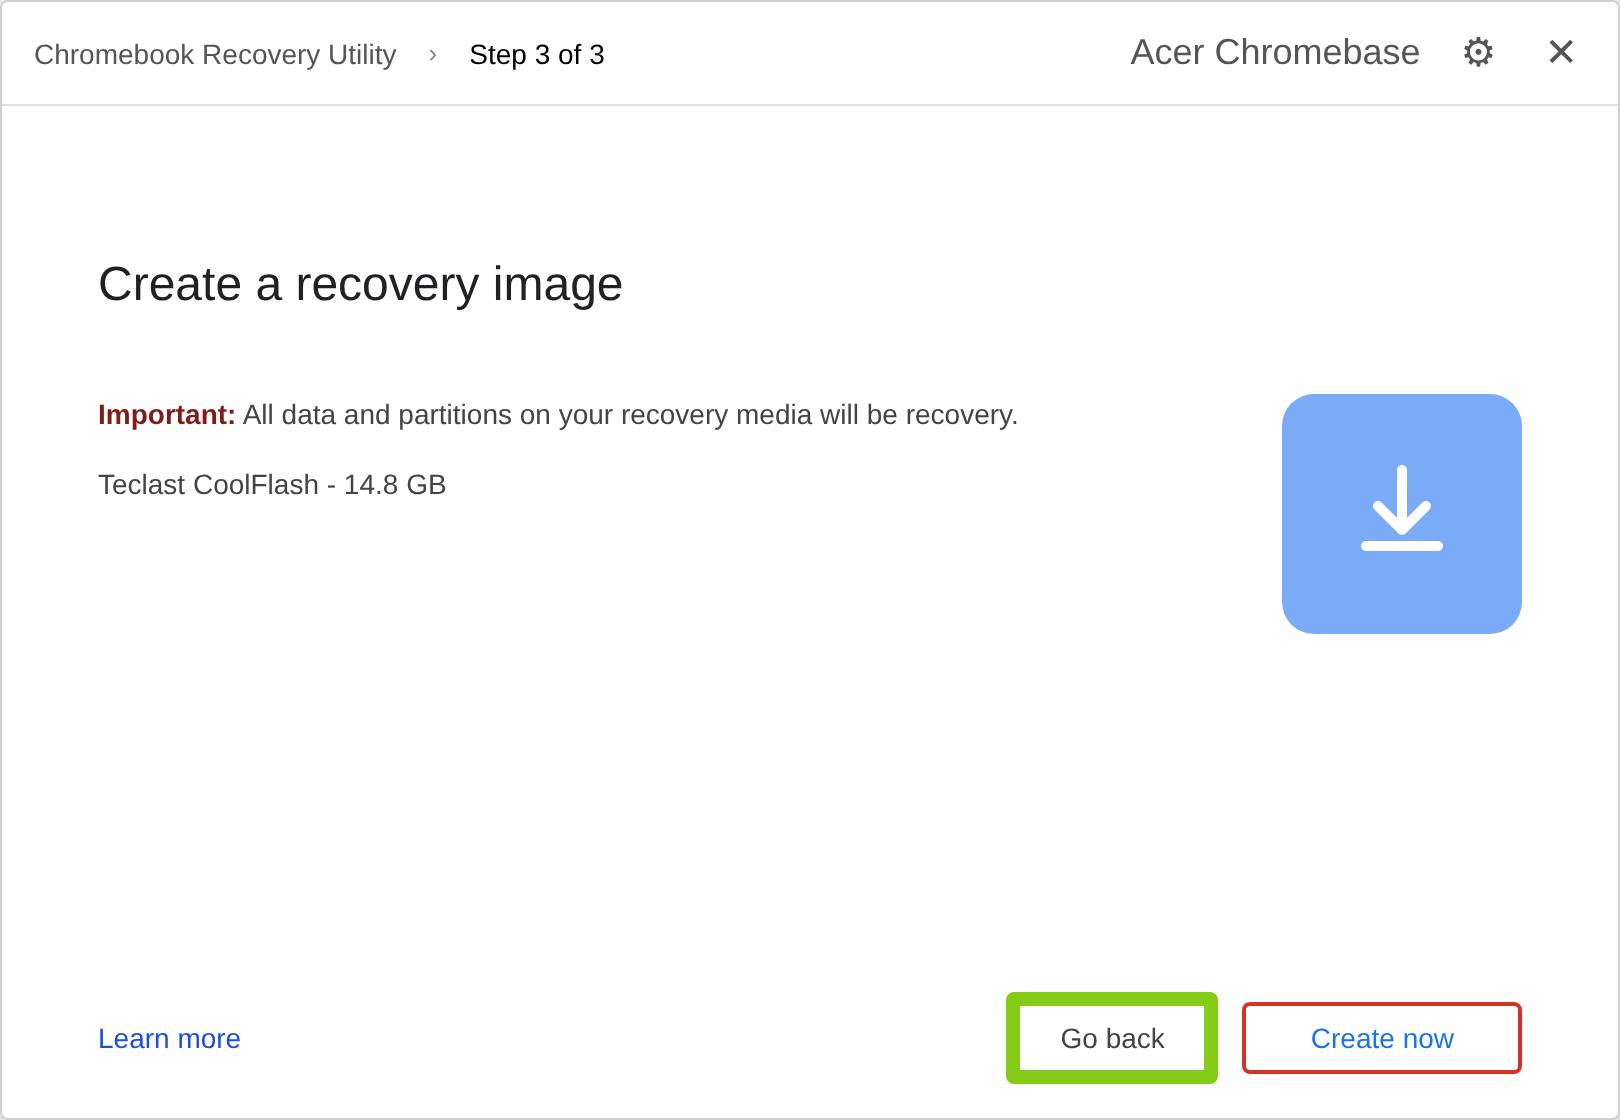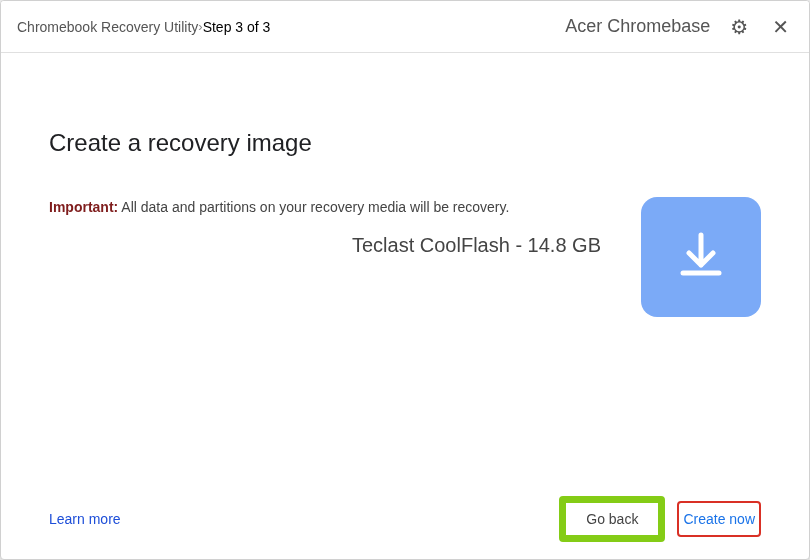--- a/index.html
+++ b/index.html
@@ -37,21 +37,21 @@
       padding: 0 16px;
       height: 52px;
       border-bottom: 1px solid #e0e0e0;
       background: #ffffff;
       flex-shrink: 0;
     }
 
     .titlebar-left {
       display: flex;
       align-items: center;
-      gap: 0;
+      gap: 16px;
       font-size: 14px;
       color: #444;
     }
 
     .titlebar-left .app-name {
       color: #555;
       font-weight: 400;
     }
 
     .titlebar-left .chevron {
@@ -120,23 +120,22 @@
       margin-bottom: 16px;
       line-height: 1.5;
     }
 
     .warning-text strong {
       font-weight: 700;
       color: #7f1d1d;
     }
 
     .device-info {
-      font-size: 20px;
-      color: #444;
-      text-align: right;
+      font-size: 14px;
+      color: #444;
     }
 
     .download-icon-box {
       width: 120px;
       height: 120px;
       background: #7baaf7;
       border-radius: 16px;
       display: flex;
       align-items: center;
       justify-content: center;
@@ -173,21 +172,21 @@
       padding: 8px 20px;
       font-size: 14px;
       background: #ffffff;
       border: 7px solid #84cc16;
       border-radius: 4px;
       color: #444;
       cursor: pointer;
     }
 
     .btn-primary {
-      padding: 8px 4px;
+      padding: 8px 32px;
       font-size: 14px;
       background: #ffffff;
       border: 2px solid #d93025;
       border-radius: 4px;
       color: #1a73e8;
       cursor: pointer;
       font-weight: 500;
     }
   </style>
 </head>

